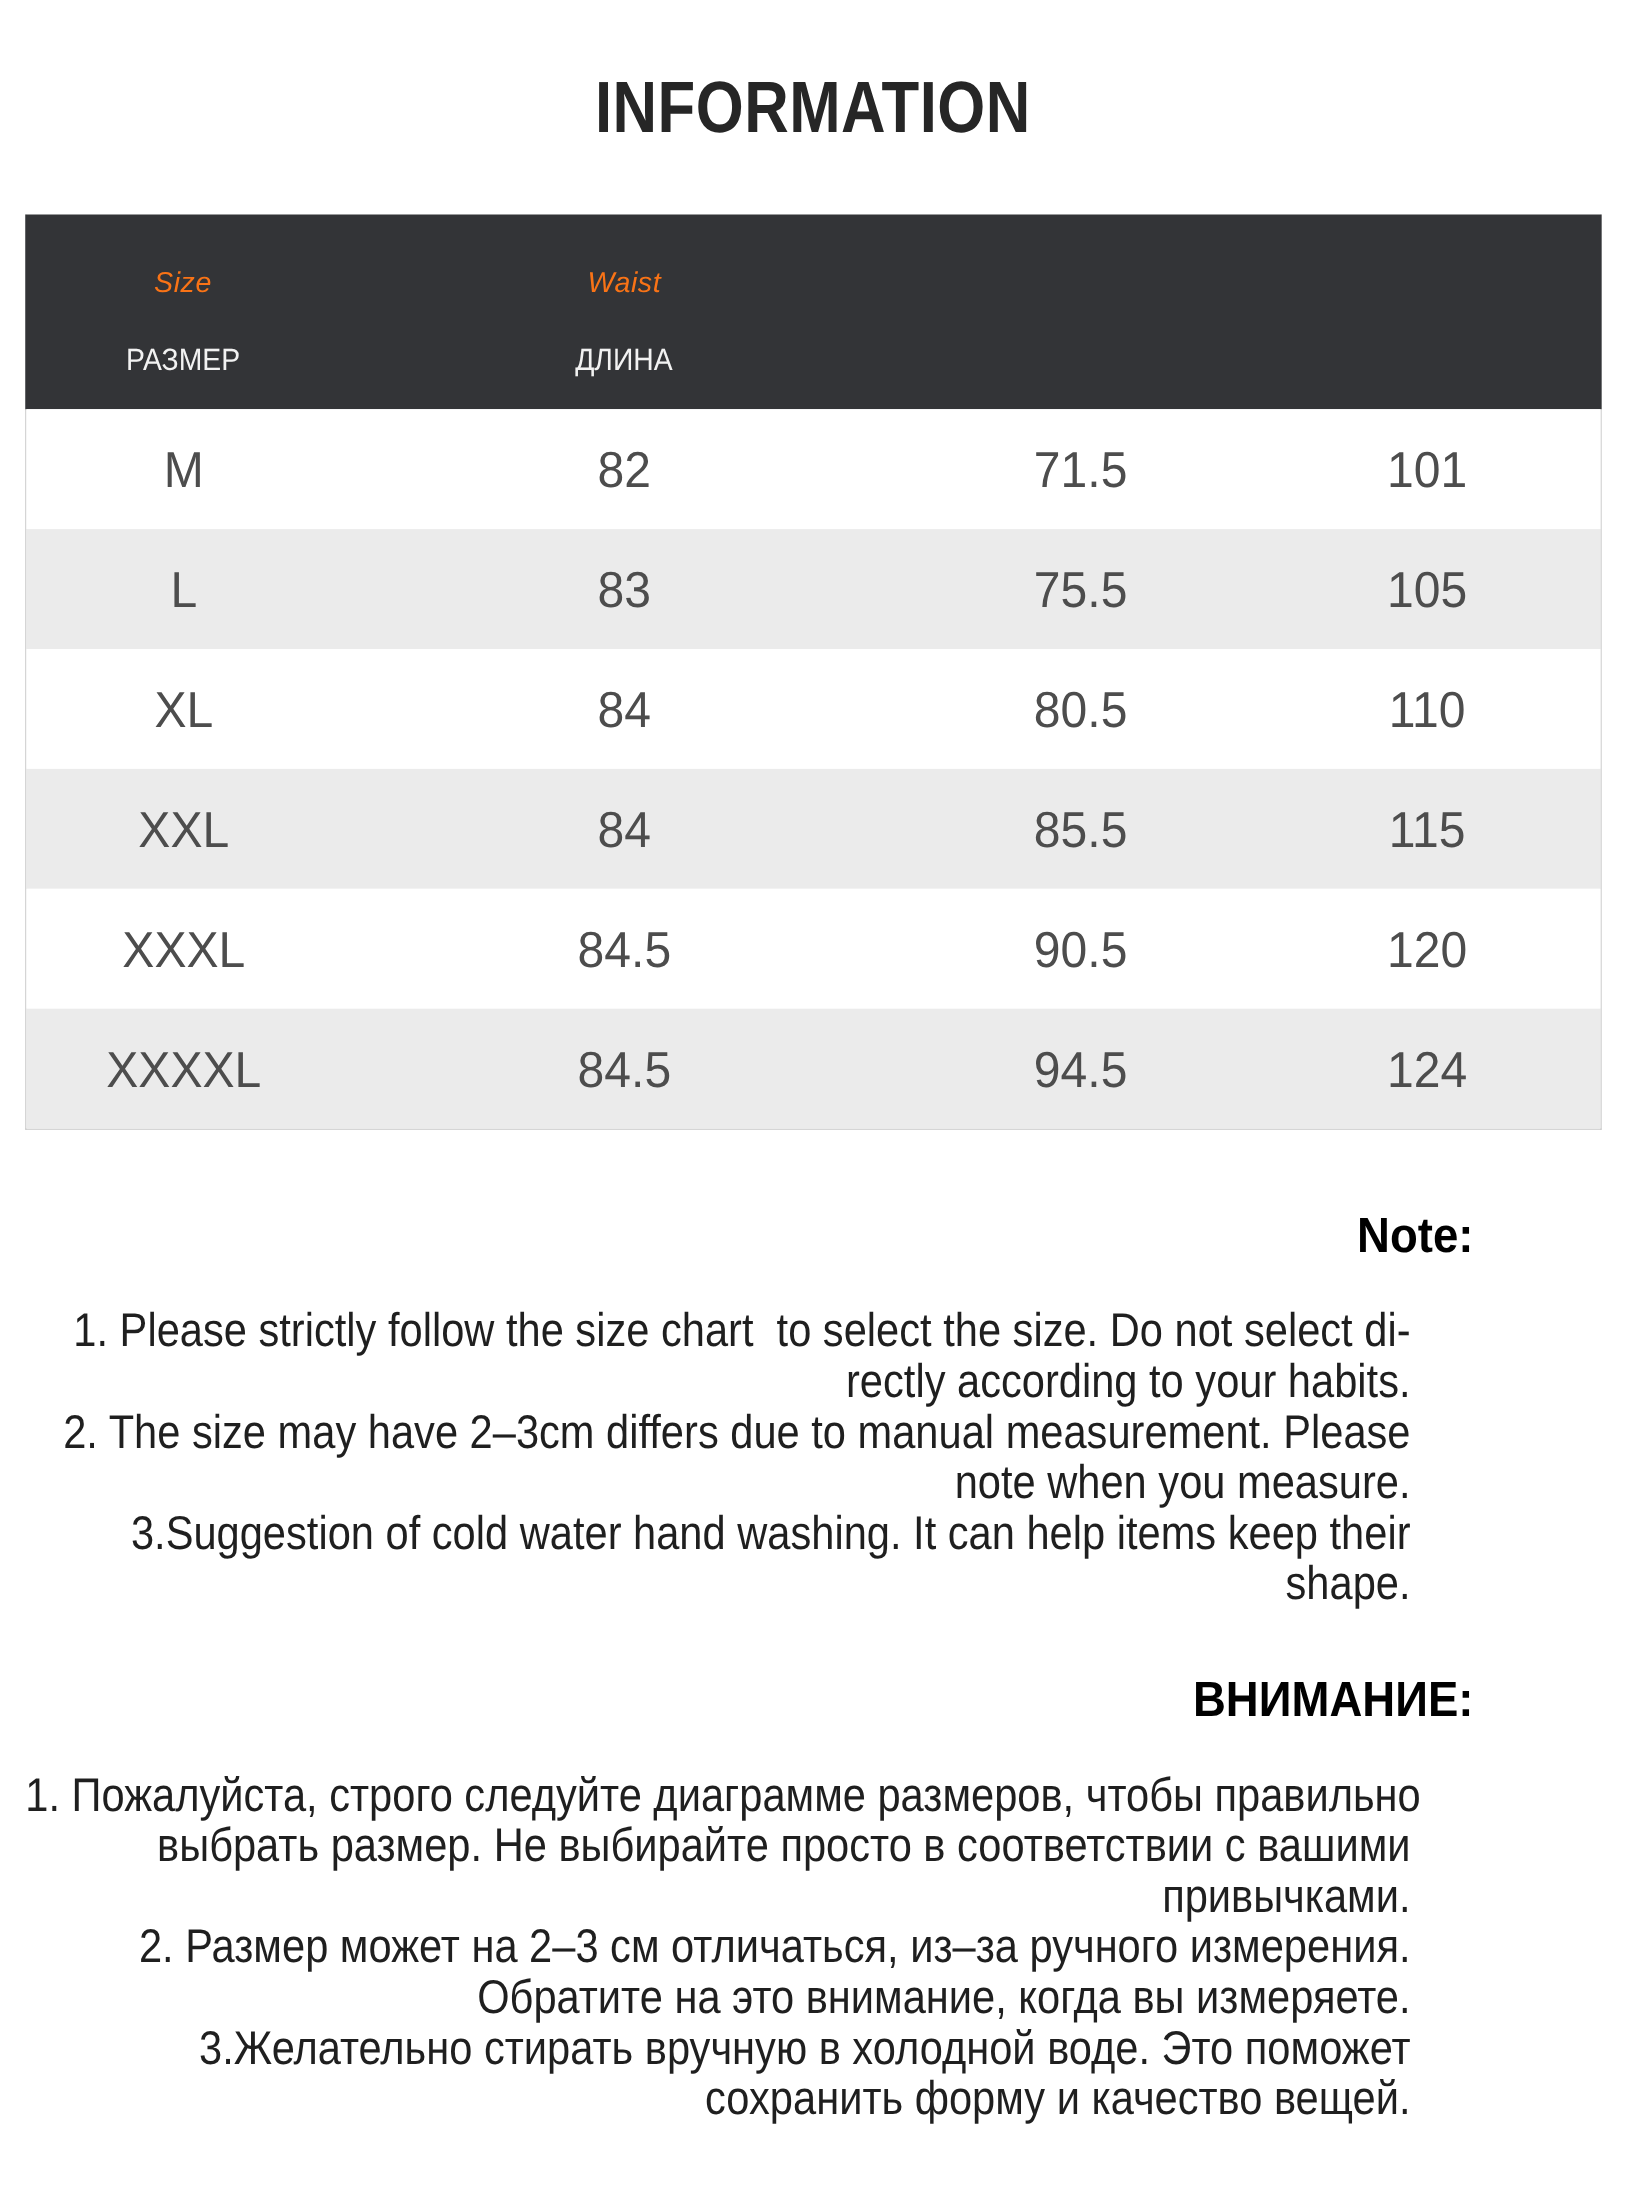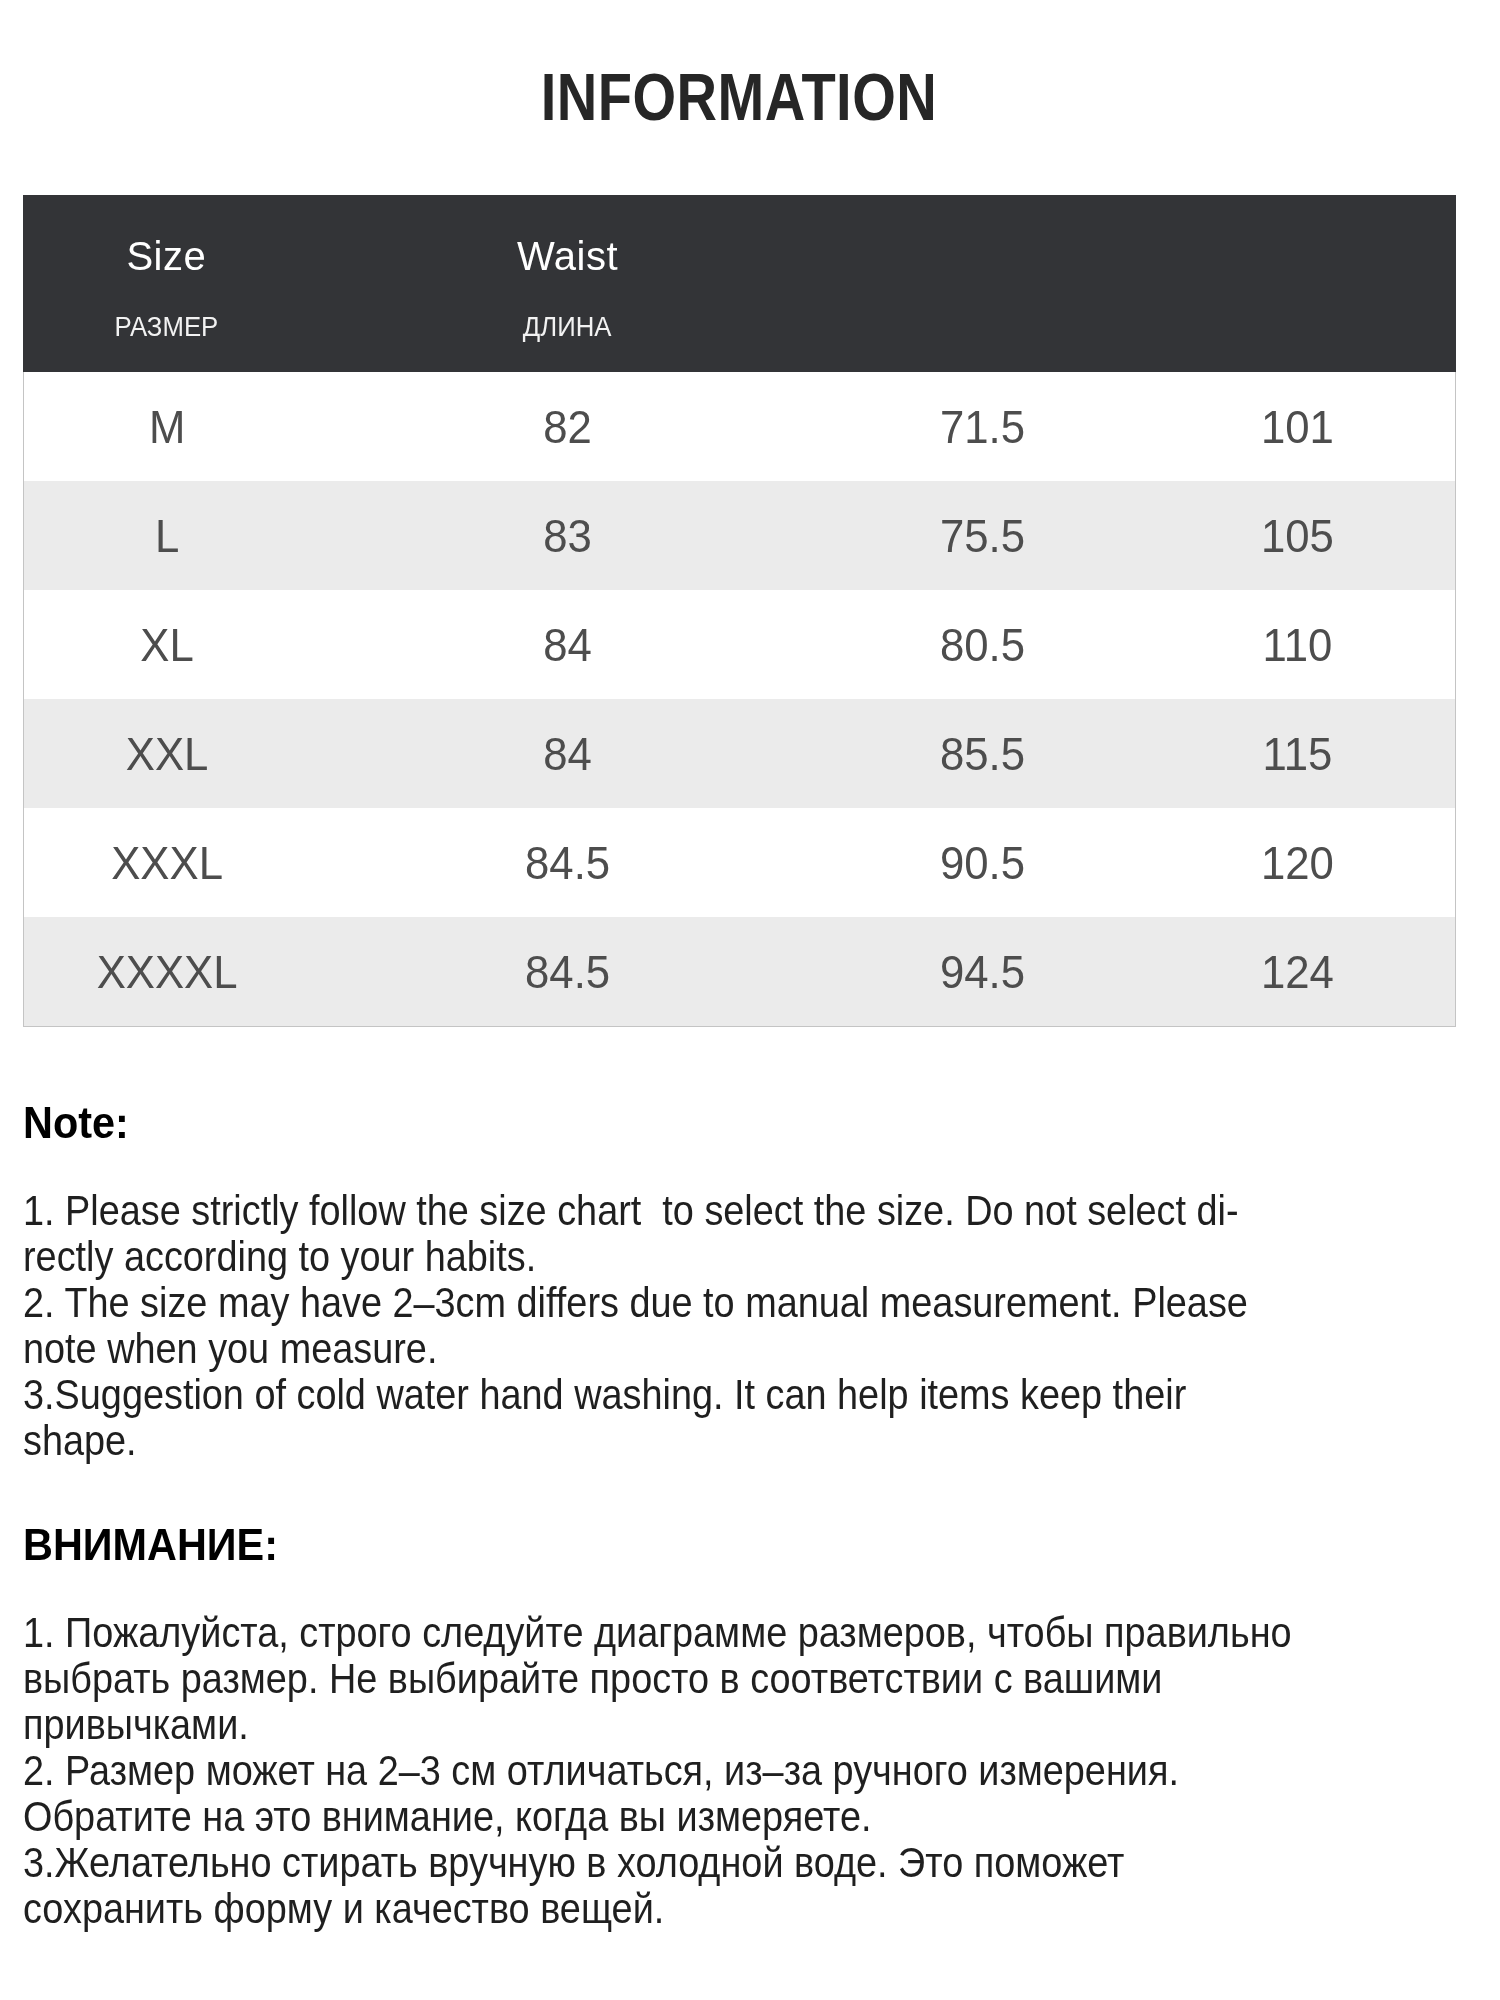--- a/index.html
+++ b/index.html
@@ -35,25 +35,26 @@
     grid-template-columns: 20% 36% 22% 22%;
     background: #333437;
     height: 177px;
     margin: 0 -1px; 
   }
   .th {
     display: flex; flex-direction: column; align-items: center;
     padding-top: 38px;
   }
   .th-label {
-    color: #ffffff;
-    font-size: 40px;
+    color: #f97316;
+    font-size: 26px;
     line-height: 46px;
     font-weight: 400;
     letter-spacing: 0.5px;
+    font-style: italic;
   }
   .th-sub {
     color: #f2f2f2;
     font-size: 28px;
     line-height: 30px;
     margin-top: 33px;
     font-weight: 400;
     transform: scaleX(0.92);
   }
   .trow {
@@ -66,21 +67,21 @@
   .trow.alt { background: #ebebeb; }
   .td {
     text-align: center;
     font-size: 46px;
     color: #4d4d4d;
     font-weight: 400;
     transform: scaleX(0.95);
   }
 
   
-  .section { margin-left: 23px; margin-right: 24px; }
+  .section { margin-left: 23px; margin-right: 24px; text-align: right; }
   .sec-heading {
     margin: 0;
     font-size: 45px;
     line-height: 52px;
     font-weight: bold;
     color: #000000;
     transform: scaleX(0.92);
     transform-origin: left center;
   }
   .note-section .sec-heading { margin-top: 70px; }

